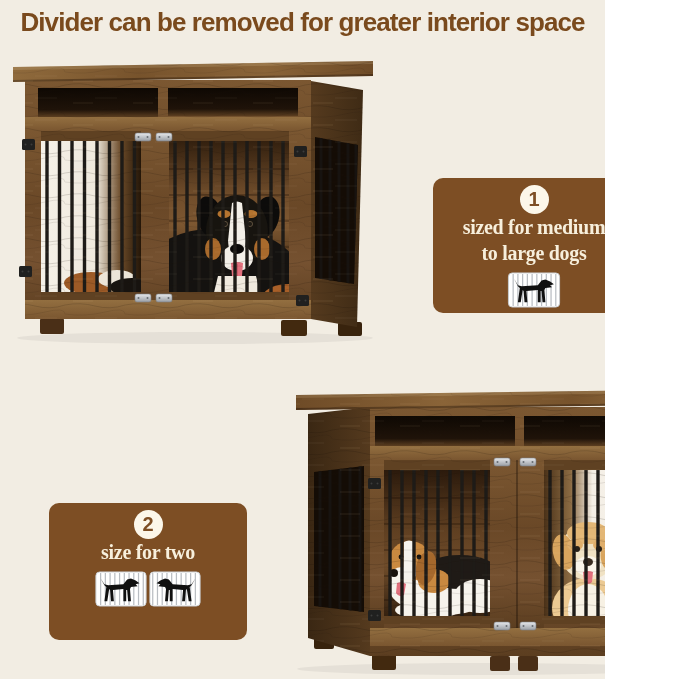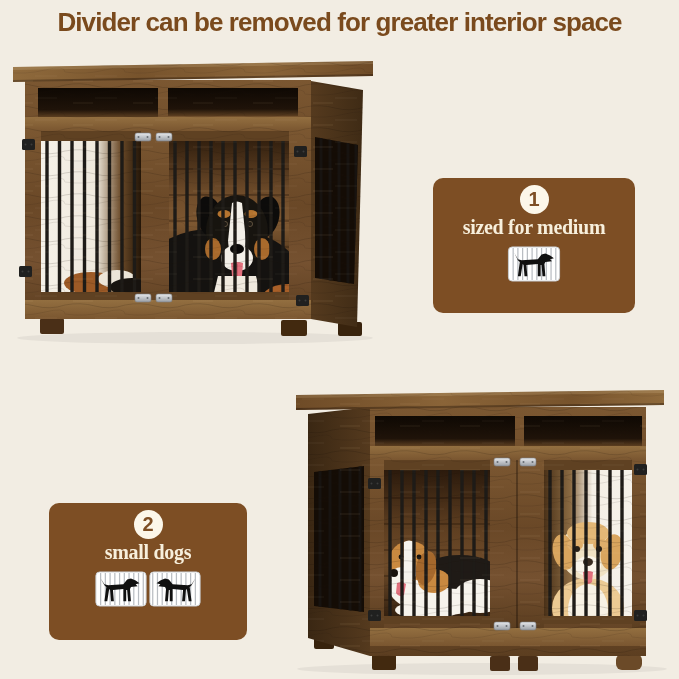--- a/index.html
+++ b/index.html
@@ -1,16 +1,16 @@
 <!DOCTYPE html>
 <html><head>
 <meta charset="utf-8">
 <style>
   html,body{margin:0;padding:0;}
-  .canvas{position:relative;width:679px;height:679px;background:#f2ede3;overflow:hidden;
+  .canvas{position:relative;width:605px;height:679px;background:#f2ede3;overflow:hidden;
           font-family:"Liberation Sans",sans-serif;}
   .title{position:absolute;top:7px;left:0;right:0;text-align:center;
          font-size:26px;font-weight:bold;letter-spacing:-0.9px;color:#7a4a1d;}
   .photo{position:absolute;}
   .photo svg{display:block;}
   .callout{position:absolute;background:#7d4e24;border-radius:10px;color:#f7efdc;
            display:flex;flex-direction:column;align-items:center;text-align:center;}
   .callout.c1{left:433px;top:178px;width:202px;height:135px;}
   .callout.c2{left:49px;top:503px;width:198px;height:137px;}
   .badge{width:29px;height:29px;border-radius:50%;background:#fcf7ea;color:#7d4e24;
@@ -178,36 +178,37 @@
         <use href="#bracket1" x="291" y="238"></use>
       </g>
     </svg>
   </div>
 
   <div class="callout c1" style="background: rgb(125, 78, 36);">
     <div class="badge" style="color: rgb(125, 78, 36);">
       <span>1</span>
     </div>
     <div class="cline">sized for medium</div>
+    <div class="cline">to large dogs</div>
     <div class="cicon">
       <svg width="54" height="36" viewBox="0 0 56 38">
         <rect x="1" y="1" width="54" height="36" rx="4" fill="#ffffff" stroke="#c9cdd2"></rect>
         <g stroke="#b9bdc2" stroke-width="1.3">
           <path d="M6 2V36M11 2V36M16 2V36M21 2V36M26 2V36M31 2V36M36 2V36M41 2V36M46 2V36M51 2V36"></path>
         </g>
         <path d="M7 7 L11 14 L15 15 L32 14 L36 9 L40 8 L45 10 L49 13 L45 14 L47 16 L40 17 L39 19 L40 32 L37 32 L36 20 L35 20 L35 32 L32 32 L32 19 L20 20 L21 32 L18 32 L17 20 L16 19 L14 32 L11 32 L13 17 L11 15 Z" fill="#101010"></path>
       </svg>
     </div>
   </div>
 
   <div class="callout c2" style="background: rgb(125, 78, 36);">
     <div class="badge" style="color: rgb(125, 78, 36);">
       <span>2</span>
     </div>
-    <div class="cline">small dogs</div>
+    <div class="cline">size for two</div>
     <div class="cicon">
       <svg width="108" height="36" viewBox="0 0 112 38">
         <g>
           <rect x="1" y="1" width="53" height="36" rx="4" fill="#ffffff" stroke="#c9cdd2"></rect>
           <g stroke="#b9bdc2" stroke-width="1.3">
               <path d="M6 2V36M11 2V36M16 2V36M21 2V36M26 2V36M31 2V36M36 2V36M41 2V36M46 2V36M51 2V36"></path>
             </g>
           <path d="M6 8 L10 14 L14 15 L30 14 L34 9 L38 8 L43 10 L47 13 L43 14 L45 16 L38 17 L37 19 L38 32 L35 32 L34 20 L33 20 L33 32 L30 32 L30 19 L19 20 L20 32 L17 32 L16 20 L15 19 L13 32 L10 32 L12 17 L10 15 Z" fill="#101010"></path>
         </g>
         <g transform="translate(112,0) scale(-1,1)">

